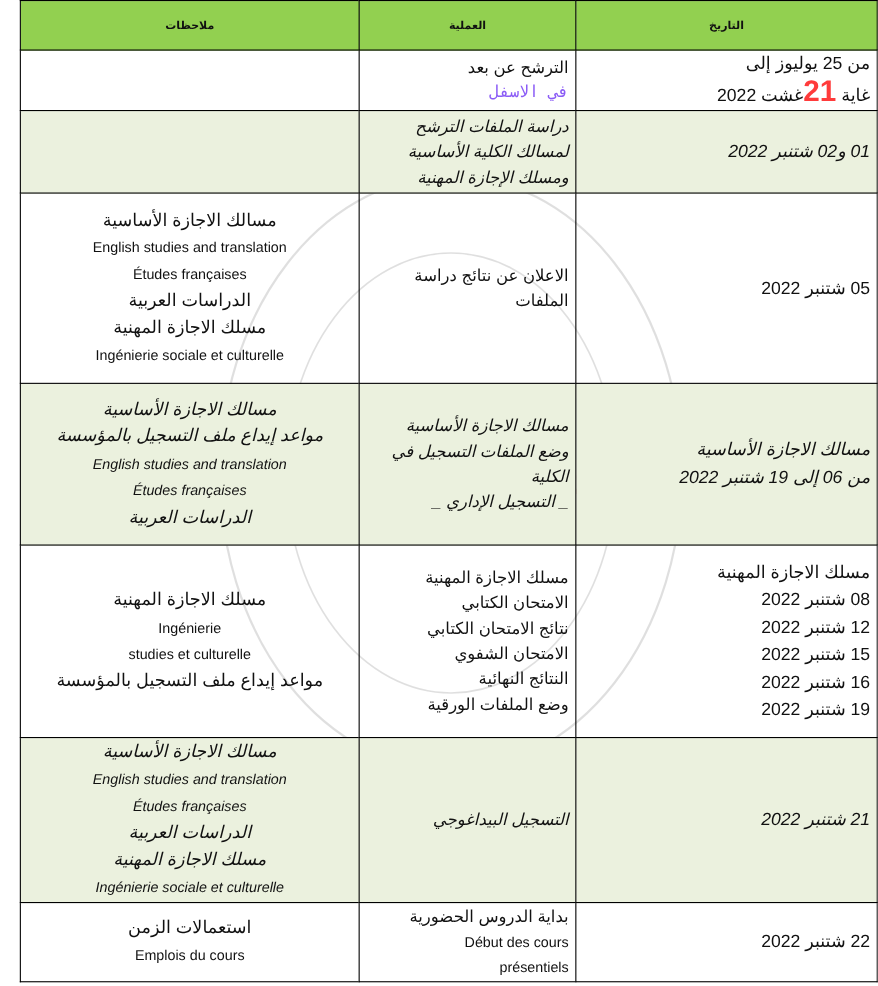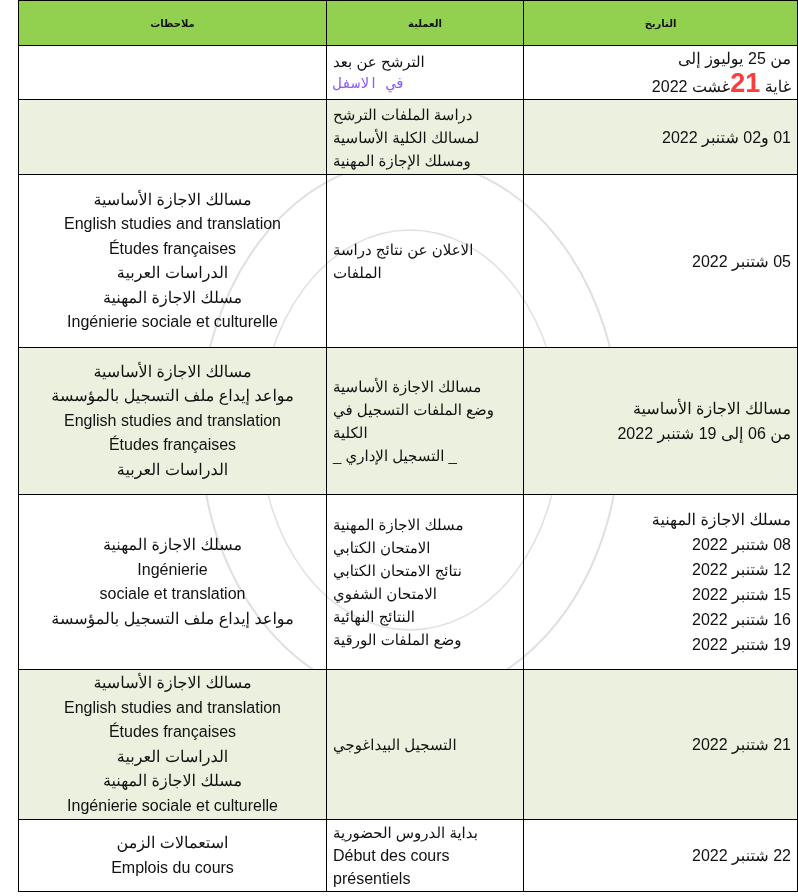--- a/index.html
+++ b/index.html
@@ -4,28 +4,28 @@
 <style>
   html, body { margin:0; padding:0; background:#ffffff; }
   body { width:798px; height:896px; overflow:hidden; position:relative; font-family:"DejaVu Sans", sans-serif; }
   .wrap { position:absolute; left:18px; top:0; width:779px; }
   table { border-collapse:collapse; width:779px; table-layout:fixed; direction:rtl; }
   td, th { border:1.5px solid #000; vertical-align:middle; padding:0 6px; color:#111; }
   th { background:#92d050; height:44px; font-weight:bold; font-size:10px; text-align:center; font-family:"DejaVu Sans", sans-serif; }
   col.c-date { width:274px; }
   col.c-op { width:197px; }
   col.c-notes { width:308px; }
-  tr.shade td { background:#ebf1de; }
+  tr.shade td { background:#ebf1de;font-style:italic; }
   td.date { text-align:right; font-size:16px; line-height:25px; font-family:"Liberation Sans", sans-serif; }
-  td.op { text-align:left; font-size:15px; line-height:23px; font-family:"Liberation Sans", sans-serif; }
+  td.op { text-align:right; font-size:15px; line-height:23px; font-family:"Liberation Sans", sans-serif; }
   td.notes { text-align:center; font-size:16px; line-height:24.5px; font-family:"Liberation Sans", sans-serif; }
   .line { display:block; }
   .red { color:#ff3b3b; font-weight:bold; font-size:27px; }
   .blue { color:#8b5cf6;font-family:Liberation Mono, monospace; }
-  .latin { font-family:"Liberation Sans", sans-serif; font-size:16px; }
+  .latin { font-family:"Liberation Sans", sans-serif; font-size:13px; }
   .watermark { position:absolute; left:190px; top:150px; width:440px; height:560px; pointer-events:none; opacity:0.18; }
   .wm-text { position:absolute; left:285px; top:405px; font-size:38px; font-weight:bold; color:#e05050; opacity:0.35; direction:rtl; pointer-events:none; }
 </style>
 </head>
 <body>
 
 <div class="watermark">
   <svg width="440" height="560" viewBox="0 0 440 560">
     <ellipse cx="220" cy="280" rx="210" ry="270" fill="none" stroke="#555" stroke-width="2"></ellipse>
     <ellipse cx="220" cy="280" rx="150" ry="200" fill="none" stroke="#555" stroke-width="1.5"></ellipse>
@@ -126,21 +126,21 @@
           <span class="line">مسلك الاجازة المهنية</span>
           <span class="line">الامتحان الكتابي</span>
           <span class="line">نتائج الامتحان الكتابي</span>
           <span class="line">الامتحان الشفوي</span>
           <span class="line">النتائج النهائية</span>
           <span class="line">وضع الملفات الورقية</span>
         </td>
         <td class="notes">
           <span class="line">مسلك الاجازة المهنية</span>
           <span class="line latin">Ingénierie</span>
-          <span class="line latin">sociale et translation</span>
+          <span class="line latin">studies et culturelle</span>
           <span class="line">مواعد إيداع ملف التسجيل بالمؤسسة</span>
         </td>
       </tr>
 
       <tr class="shade" style="height:150px;">
         <td class="date">
           <span class="line">21 شتنبر 2022</span>
         </td>
         <td class="op">
           <span class="line">التسجيل البيداغوجي</span>

